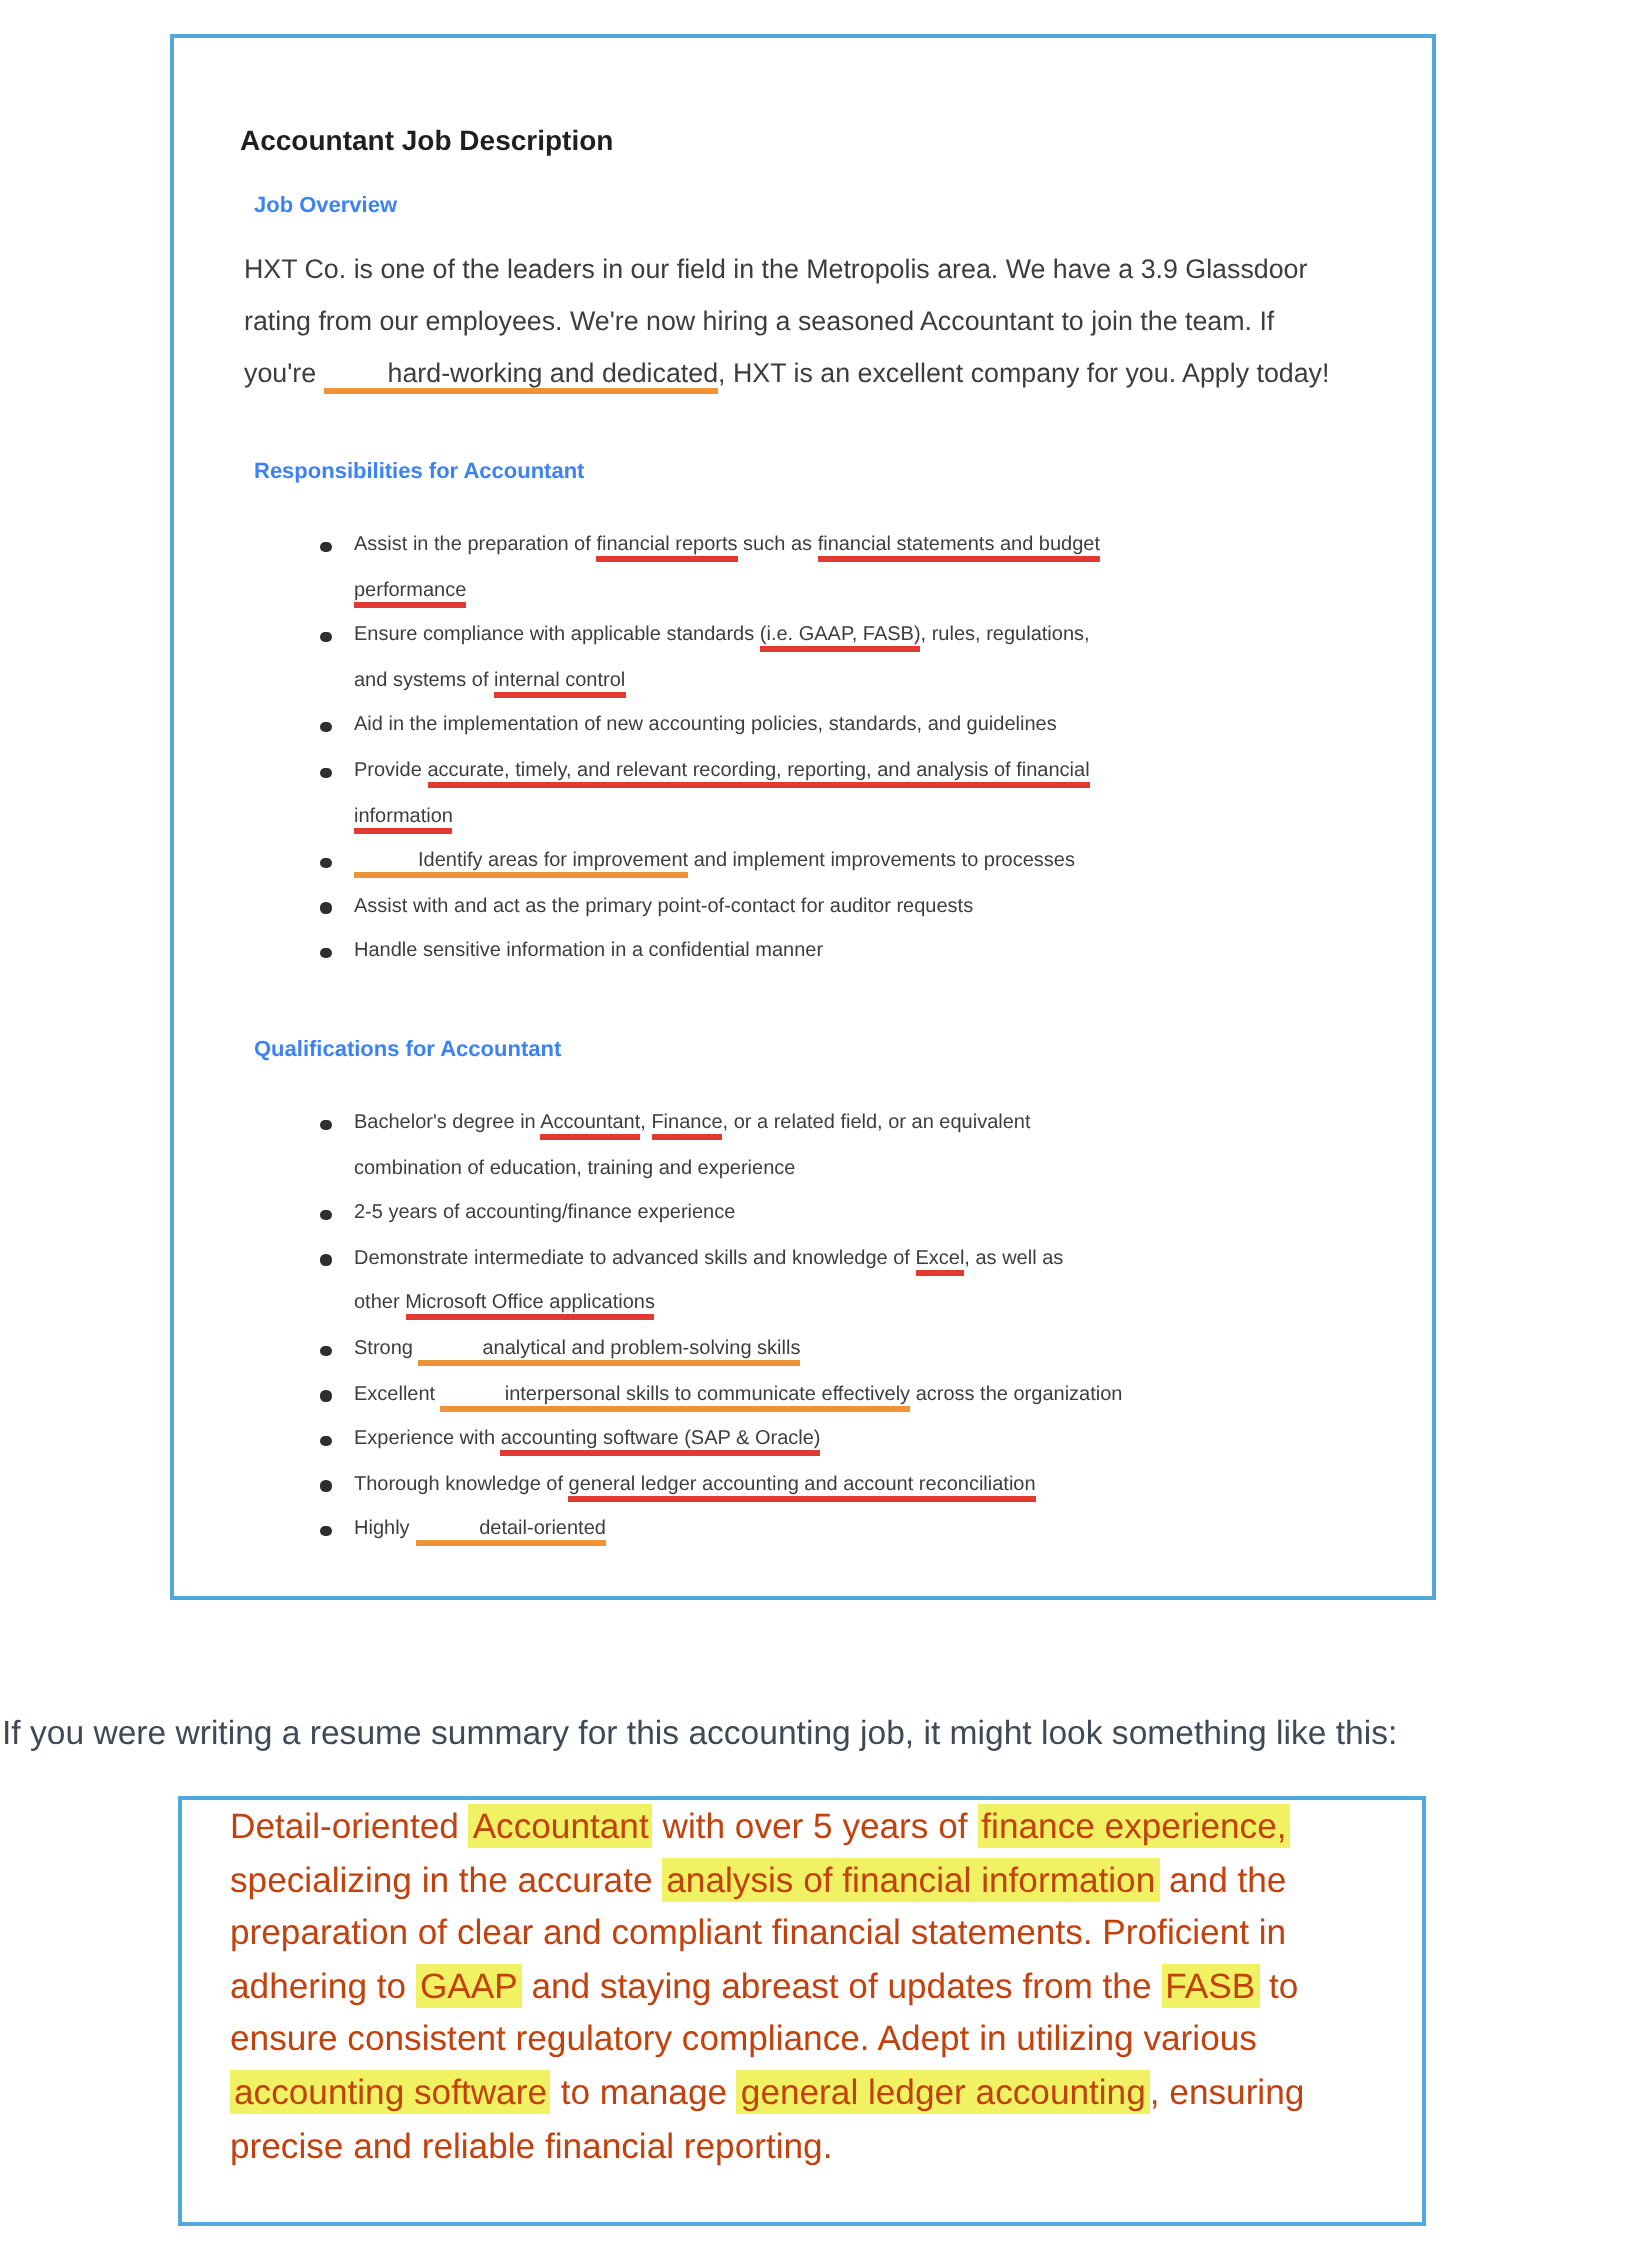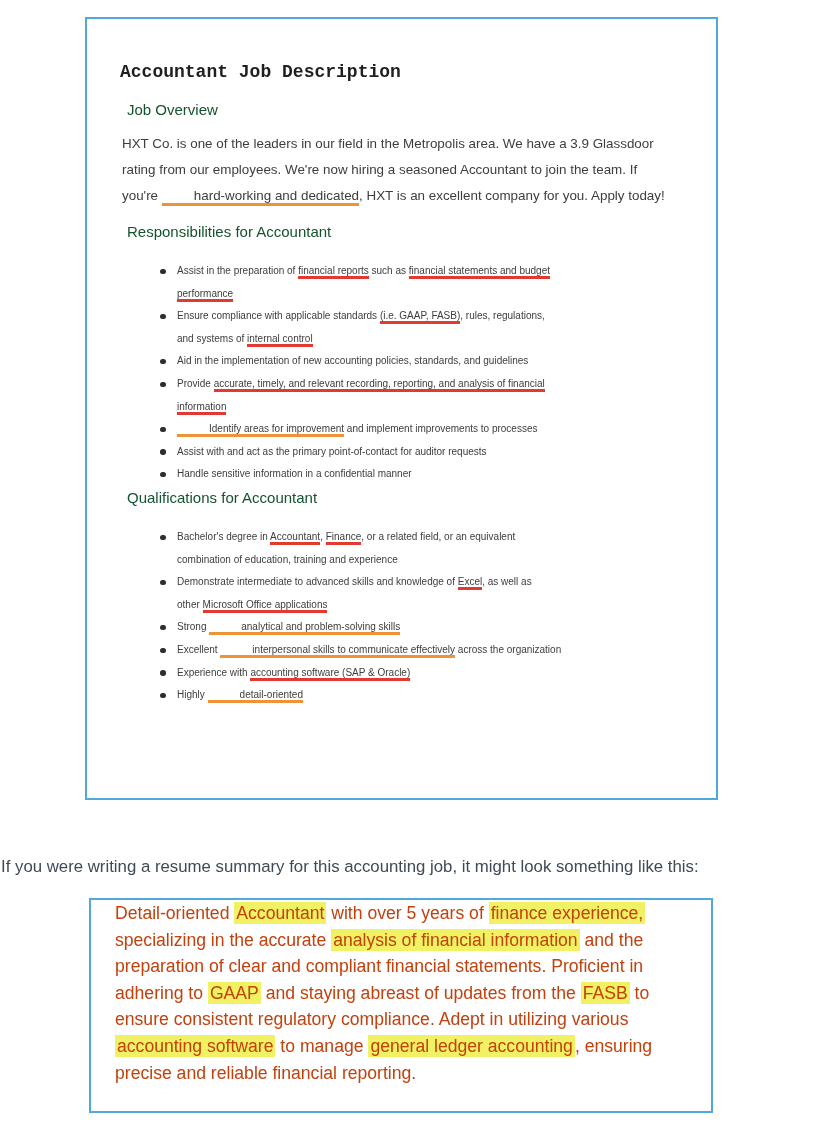--- a/index.html
+++ b/index.html
@@ -13,28 +13,28 @@
   html,body{margin:0;padding:0;}
   body{
     width:813px;height:1132px;position:relative;background:#ffffff;
     font-family:"Liberation Sans", sans-serif;
   }
   .job-card{
     position:absolute;left:85px;top:17px;width:633px;height:783px;
     border:2px solid var(--blue);background:#ffffff;overflow:hidden;
   }
   .card-title{
-    margin:43px 26px 0 33px;font-size:18px;font-weight:bold;color:#1f1f1f;font-family:Liberation Mono, monospace;
+    margin:43px 26px 0 33px;font-size:14px;font-weight:bold;color:#1f1f1f;
   }
   .sec-heading{
-    margin:0 26px 0 40px;font-size:15px;font-weight:normal;color:#14532d;
+    margin:0 26px 0 40px;font-size:11px;font-weight:bold;color:#3b82f6;
   }
   .h-overview{margin-top:19px;}
-  .h-resp{margin-top:14px;}
-  .h-qual{margin-top:3px;}
+  .h-resp{margin-top:30px;}
+  .h-qual{margin-top:31px;}
   .para{
     margin:13px 22px 0 35px;font-size:13.4px;line-height:26px;color:#3d3d3d;
   }
   ul.blist{
     list-style:none;margin:20px 0 0 0;padding:0 10px 0 90px;
   }
   ul.blist li{
     position:relative;font-size:10px;line-height:22.6px;color:#3d3d3d;
   }
   ul.blist li::before{
@@ -72,24 +72,26 @@
       <li><span>Aid in the implementation of new accounting policies, standards, and guidelines</span></li>
       <li><span>Provide </span><span class="seg-red">accurate, timely, and relevant recording, reporting, and analysis of financial<br>information</span></li>
       <li><span class="seg-orange">Identify areas for improvement</span><span> and implement improvements to processes</span></li>
       <li><span>Assist with and act as the primary point-of-contact for auditor requests</span></li>
       <li><span>Handle sensitive information in a confidential manner</span></li>
     </ul>
 
   <h2 class="sec-heading h-qual">Qualifications for Accountant</h2>
   <ul class="blist">
       <li><span>Bachelor's degree in </span><span class="seg-red">Accountant</span><span>, </span><span class="seg-red">Finance</span><span>, or a related field, or an equivalent<br>combination of education, training and experience</span></li>
+      <li><span>2-5 years of accounting/finance experience</span></li>
       <li><span>Demonstrate intermediate to advanced skills and knowledge of </span><span class="seg-red">Excel</span><span>, as well as<br>other </span><span class="seg-red">Microsoft Office applications</span></li>
       <li><span>Strong </span><span class="seg-orange">analytical and problem-solving skills</span></li>
       <li><span>Excellent </span><span class="seg-orange">interpersonal skills to communicate effectively</span><span> across the organization</span></li>
       <li><span>Experience with </span><span class="seg-red">accounting software (SAP &amp; Oracle)</span></li>
+      <li><span>Thorough knowledge of </span><span class="seg-red">general ledger accounting and account reconciliation</span></li>
       <li><span>Highly </span><span class="seg-orange">detail-oriented</span></li>
     </ul>
 </div>
 
 <p class="caption">If you were writing a resume summary for this accounting job, it might look something like this:</p>
 
 <div class="summary-card">
   <p class="summary-text"><span>Detail-oriented </span><span class="seg-hl">Accountant</span><span> with over 5 years of </span><span class="seg-hl">finance experience,</span><span><br>specializing in the accurate </span><span class="seg-hl">analysis of financial information</span><span> and the<br>preparation of clear and compliant financial statements. Proficient in<br>adhering to </span><span class="seg-hl">GAAP</span><span> and staying abreast of updates from the </span><span class="seg-hl">FASB</span><span> to<br>ensure consistent regulatory compliance. Adept in utilizing various<br></span><span class="seg-hl">accounting software</span><span> to manage </span><span class="seg-hl">general ledger accounting</span><span>, ensuring<br>precise and reliable financial reporting.</span></p>
 </div>
 

